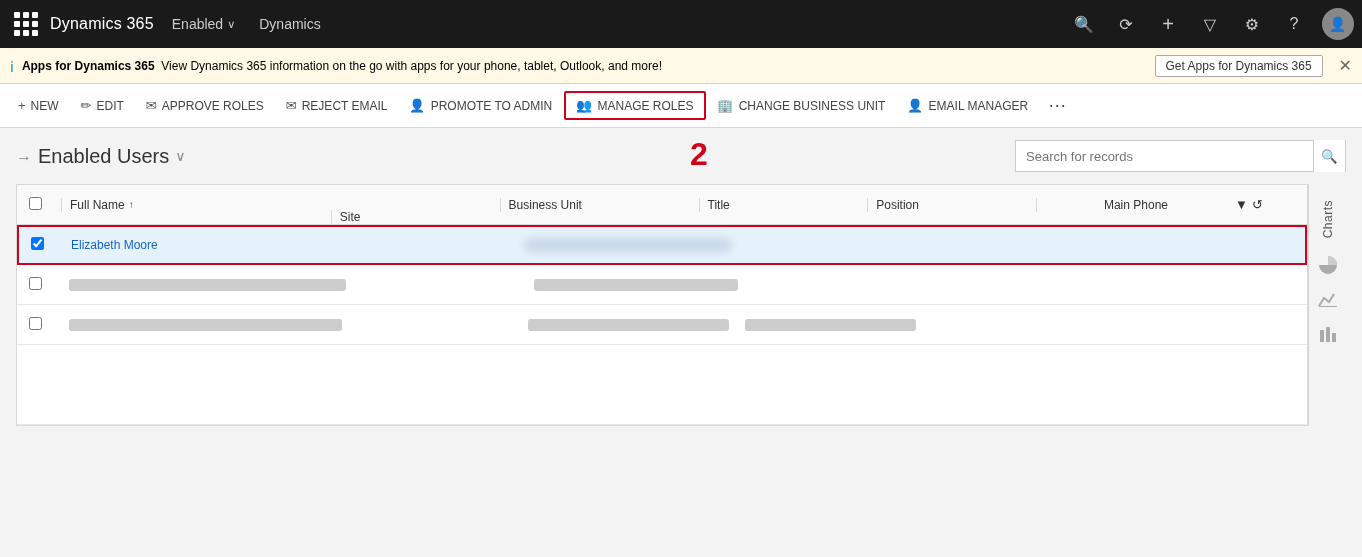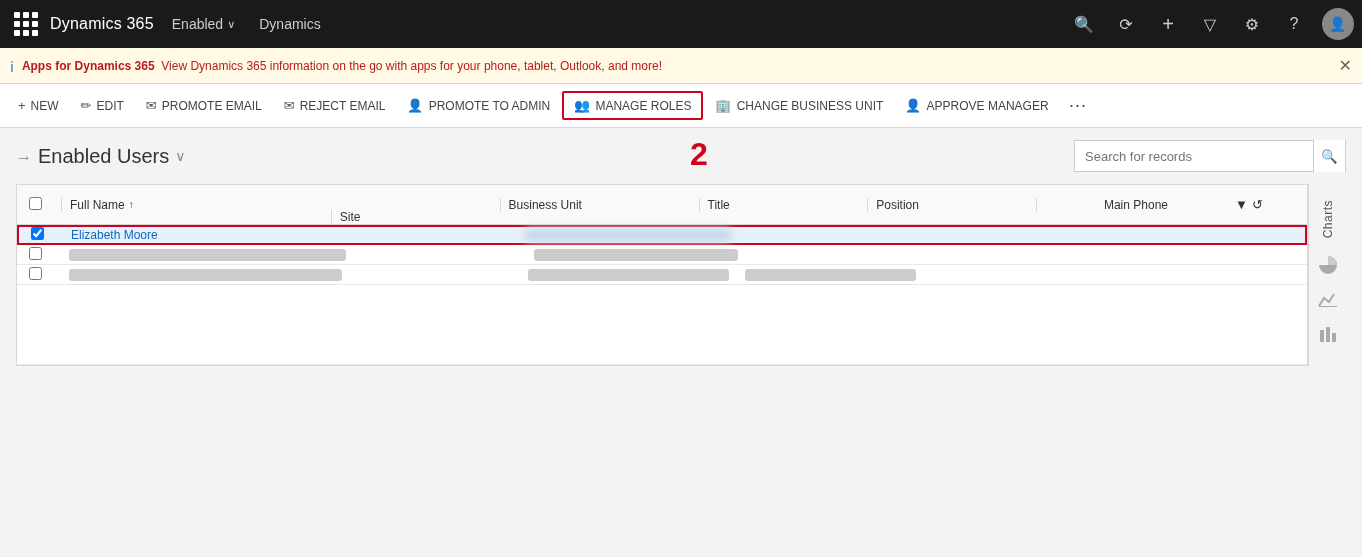--- a/index.html
+++ b/index.html
@@ -44,21 +44,21 @@
       color: #fff; font-size: 14px; cursor: pointer; margin-left: 4px;
     }
 
     
     .info-bar {
       display: flex; align-items: center;
       background: #fff9e6; border-bottom: 1px solid #e8d97a;
       padding: 0 10px; height: 36px; gap: 8px;
     }
     .info-icon { color: #1e88e5; font-size: 15px; }
-    .info-text { font-size: 12px; color: #b91c1c; flex: 1; }
+    .info-text { font-size: 12px; color: #000000; flex: 1; }
     .info-text strong { font-weight: 600; }
     .get-apps-btn {
       border: 1px solid #aaa; background: #fff; padding: 3px 10px;
       font-size: 12px; cursor: pointer; border-radius: 2px; color: #333;
     }
     .info-close {
       font-size: 16px; color: #666; cursor: pointer; margin-left: 8px;
     }
 
     
@@ -92,21 +92,21 @@
     }
     .view-title {
       display: flex; align-items: center; gap: 6px;
       font-size: 20px; color: #333; font-weight: 400;
     }
     .view-title-icon { color: #888; font-size: 16px; }
     .view-title-chevron { font-size: 14px; color: #888; cursor: pointer; }
     .search-box {
       display: flex; align-items: center;
       border: 1px solid #ccc; background: #fff;
-      width: 272px; height: 32px;
+      width: 331px; height: 32px;
     }
     .search-input {
       border: none; outline: none; flex: 1; padding: 0 10px;
       font-size: 13px; color: #888; background: transparent;
     }
     .search-btn {
       width: 32px; height: 32px; display: flex; align-items: center; justify-content: center;
       background: #fff; border: none; border-left: 1px solid #ccc; cursor: pointer; color: #555;
     }
     .step-2 { left: 690px; top: 148px; }
@@ -132,21 +132,21 @@
     .th-bu { flex: 1.8; }
     .th-title { flex: 1.5; }
     .th-position { flex: 1.5; }
     .th-phone { flex: 1.8; justify-content: center; }
     .th-actions { width: 60px; display: flex; align-items: center; gap: 4px; }
     .sort-arrow { font-size: 10px; }
 
     .table-row {
       display: flex; align-items: center;
       border-bottom: 1px solid #e8e8e8;
-      padding: 0 12px; height: 20px; background: #fff;
+      padding: 0 12px; height: 40px; background: #fff;
     }
     .table-row-selected { background: #e6f2fb; }
     .row-checkbox { width: 32px; flex-shrink: 0; }
     .row-cell {
       font-size: 12px; padding: 0 8px; overflow: hidden;
       text-overflow: ellipsis; white-space: nowrap;
     }
     .cell-fullname { flex: 2.5; color: #1565c0; cursor: pointer; }
 
     .blurred { filter: blur(4px); user-select: none; }
@@ -211,55 +211,56 @@
     <div class="avatar">👤</div>
   </div>
 </nav>
 
 <div class="info-bar">
   <span class="info-icon">ℹ</span>
   <span class="info-text">
     <strong>Apps for Dynamics 365</strong>
     &nbsp;<span>View Dynamics 365 information on the go with apps for your phone, tablet, Outlook, and more!</span>
   </span>
+  <button class="get-apps-btn">Get Apps for Dynamics 365</button>
   <span class="info-close">✕</span>
 </div>
 
 <div class="toolbar">
   <button class="toolbar-btn">
     <span class="btn-icon">+</span>
     <span>NEW</span>
   </button>
   <button class="toolbar-btn">
     <span class="btn-icon">✏</span>
     <span>EDIT</span>
   </button>
   <button class="toolbar-btn">
     <span class="btn-icon">✉</span>
-    <span>PROMOTE EMAIL</span>
+    <span>APPROVE ROLES</span>
   </button>
   <button class="toolbar-btn">
     <span class="btn-icon">✉</span>
     <span>REJECT EMAIL</span>
   </button>
   <button class="toolbar-btn">
     <span class="btn-icon">👤</span>
     <span>PROMOTE TO ADMIN</span>
   </button>
   <button class="toolbar-btn toolbar-btn-highlight" style="border: 2px solid #d0021b;">
     <span class="btn-icon">👥</span>
     <span>MANAGE ROLES</span>
   </button>
   <button class="toolbar-btn">
     <span class="btn-icon">🏢</span>
     <span>CHANGE BUSINESS UNIT</span>
   </button>
   <button class="toolbar-btn">
     <span class="btn-icon">👤</span>
-    <span>APPROVE MANAGER</span>
+    <span>EMAIL MANAGER</span>
   </button>
   <button class="toolbar-btn toolbar-more">
     <span>···</span>
   </button>
 </div>
 
 <div style="position: relative; height: 0;">
   <div class="step-2" style="position: absolute; font-size: 32px; font-weight: 700; color: #d0021b; left: 690px; top: 8px; z-index: 10;">2</div>
 </div>
 

